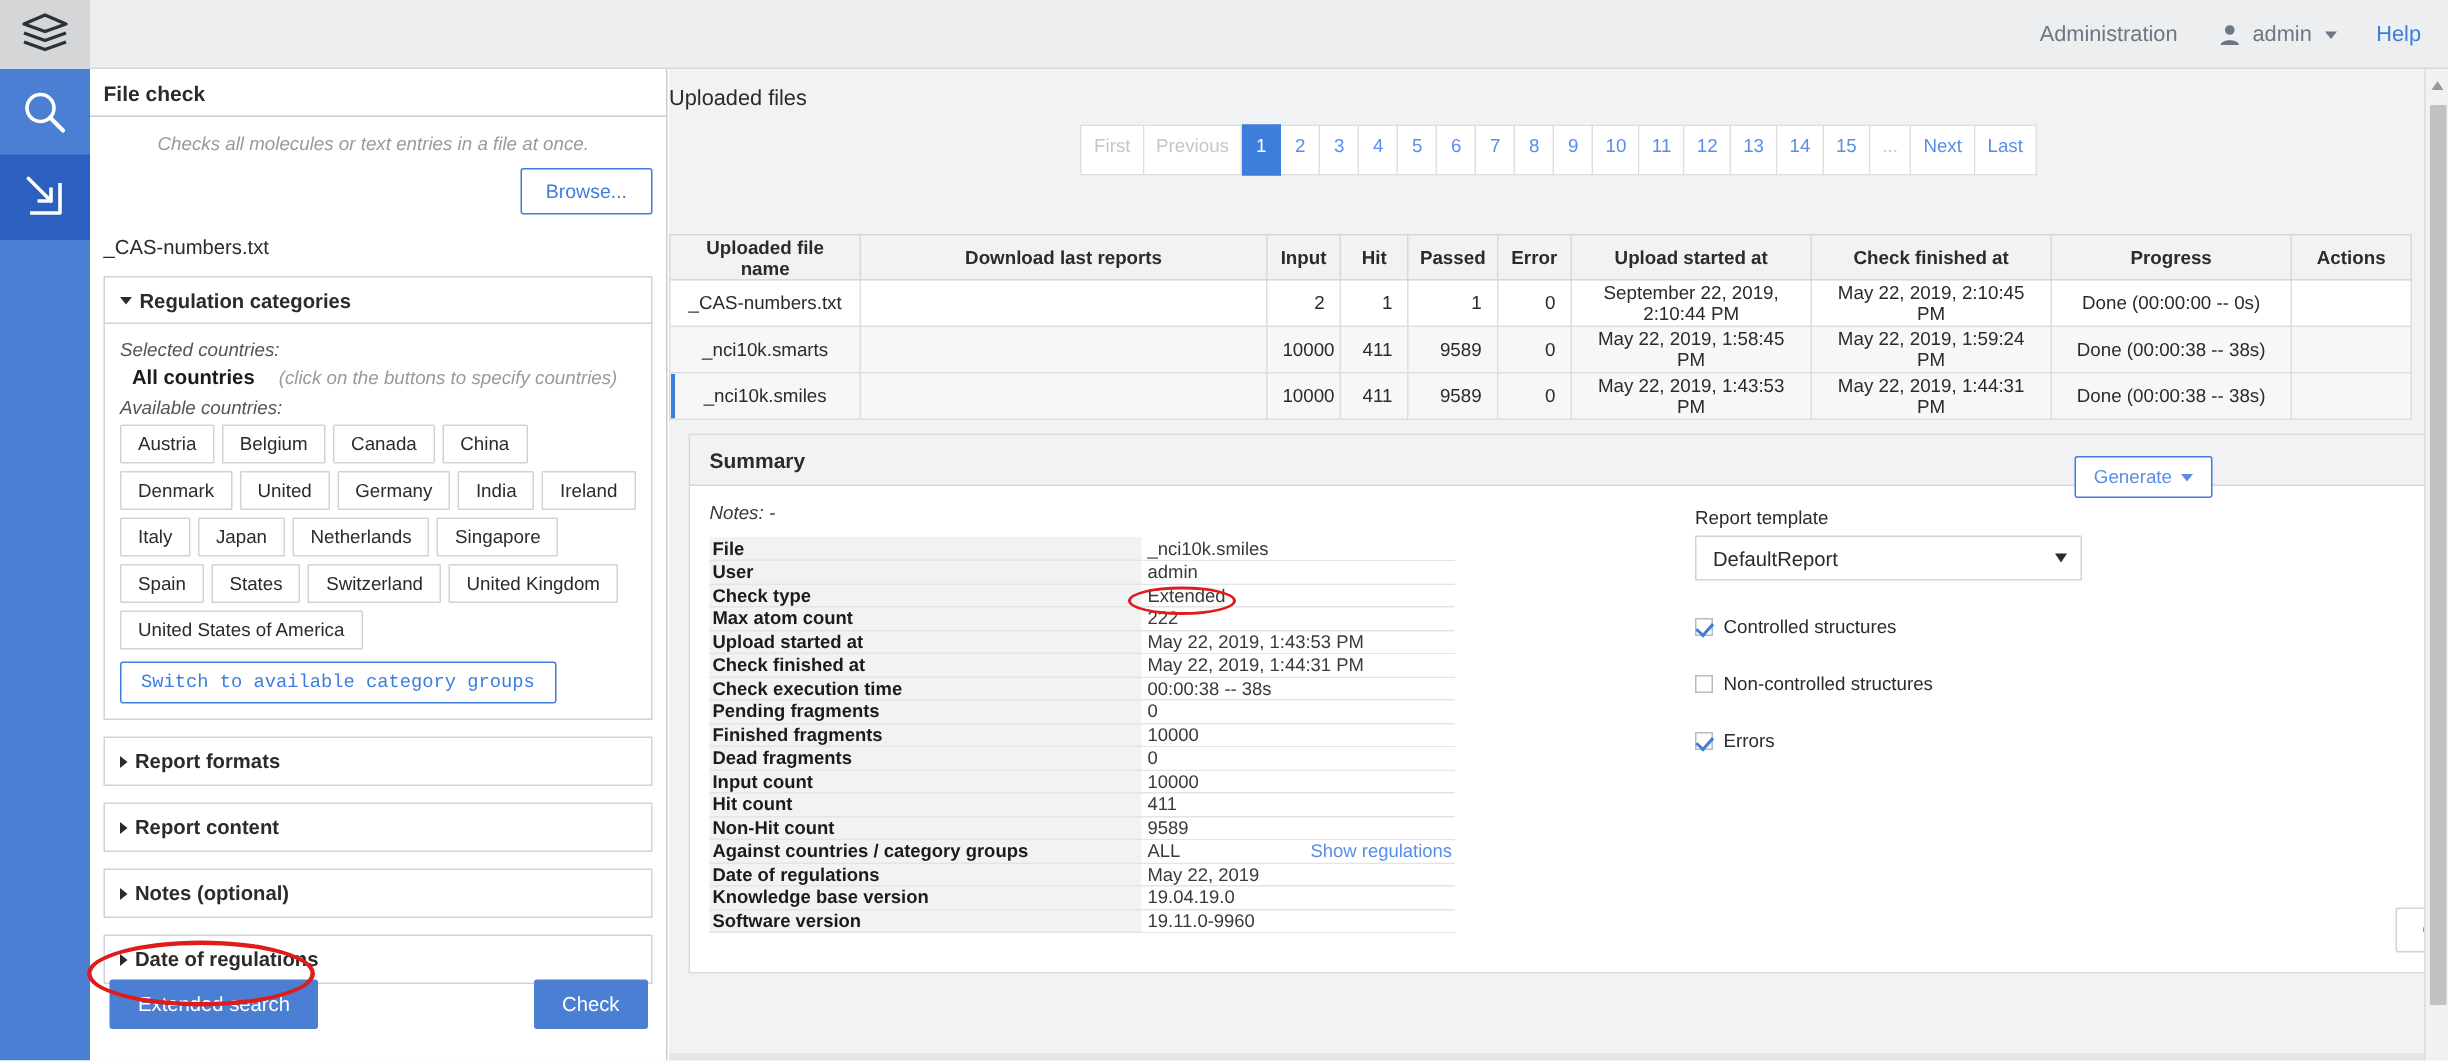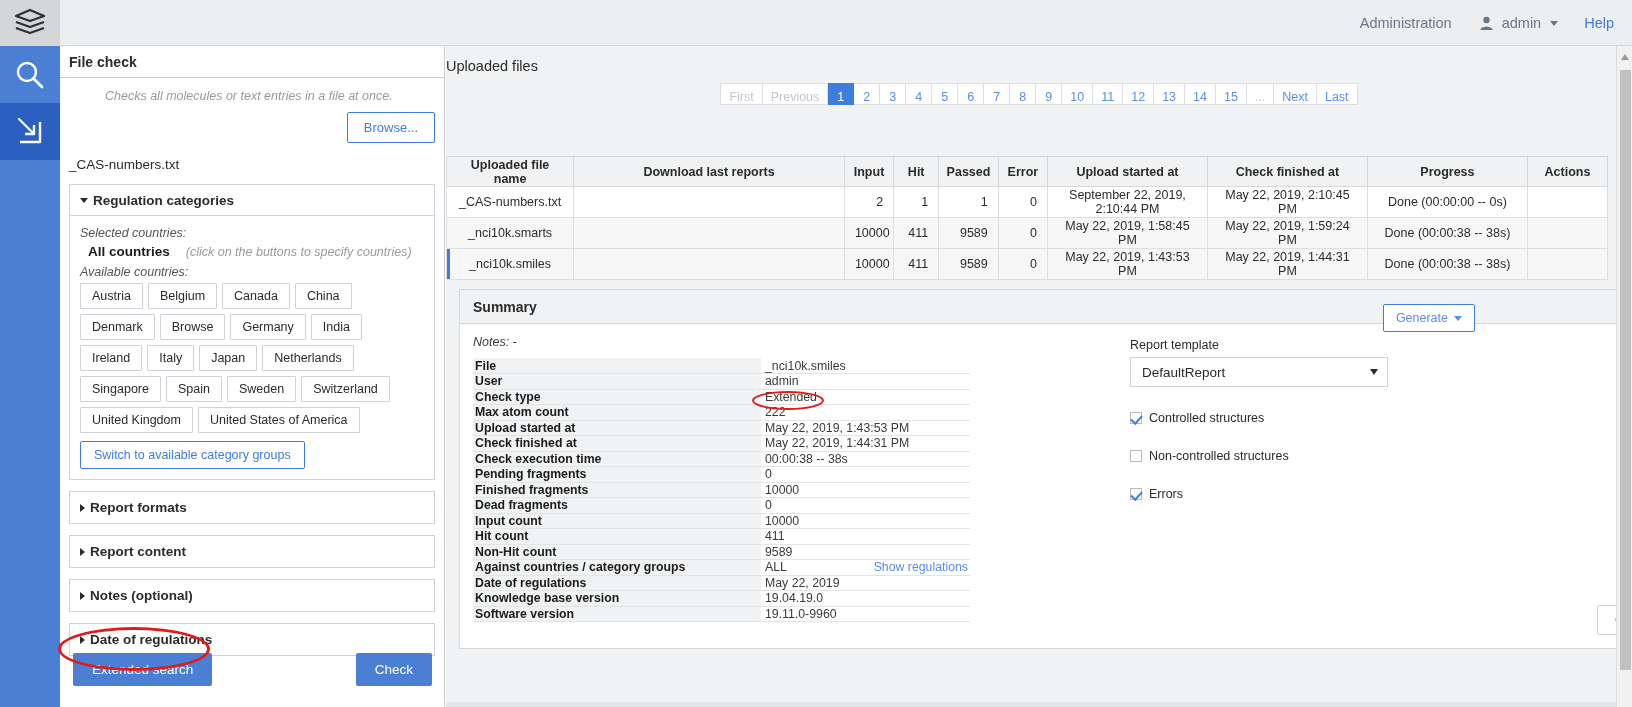--- a/index.html
+++ b/index.html
@@ -79,21 +79,21 @@
   .sel-strong { font-weight:bold; font-size:13.5px; color:#1b1b1b; }
   .sel-hint { font-style:italic; color:#9a9a9a; font-size:12.5px; }
   .chips { display:flex; flex-wrap:wrap; gap:5px; margin-top:4px; }
   .chip {
     border:1px solid #cfd3d7; background:#fff; color:#2b2b2b;
     padding:5px 11px; font-size:12.5px; cursor:pointer; border-radius:1px;
   }
   .switch-btn {
     margin-top:8px; display:inline-block;
     border:1px solid #3e7ddd; color:#3e7ddd; background:#fff;
-    padding:6px 13px; font-size:12.5px; cursor:pointer; border-radius:2px;
+    padding:6px 13px; font-size:12.5px; cursor:pointer; border-radius:2px;font-family:Liberation Mono, monospace;
   }
 
   #lp-footer {
     position:absolute; left:0; bottom:0; width:385px; height:54px;
     display:flex; align-items:flex-start; justify-content:space-between;
     padding:0 13px 0 13px;
   }
   .btn-primary {
     background:#4a7fd4; color:#fff; border:none;
     padding:9px 19px; font-size:13.5px; cursor:pointer; border-radius:2px;
@@ -107,21 +107,21 @@
   
   #main {
     position:absolute; left:446px; top:46px; width:1186px; height:661px;
     background:#f1f2f3; overflow:hidden;
   }
   #main-title { text-align:left; padding-top:12px; font-size:14.5px; color:#2b2b2b; }
 
   #pager-wrap { position:relative; height:48px; margin-top:9px; }
   #pager { display:flex; justify-content:center; }
   .pg {
-    min-width:26px; height:22px; line-height:26px; text-align:center;
+    min-width:26px; height:34px; line-height:26px; text-align:center;
     border:1px solid #dddfe2; border-left:none; background:#fff;
     color:#5b8dea; font-size:12.5px; padding:0 8px; cursor:pointer;
   }
   .pg:first-child { border-left:1px solid #dddfe2; }
   .pg.disabled { color:#c3c6ca; cursor:default; }
   .pg.active { background:#3d7ddb; color:#fff; border-color:#3d7ddb; cursor:default; }
   .pg.dots { color:#c3c6ca; cursor:default; }
 
   #clickrow {
     position:absolute; left:22px; top:75px; font-style:italic; color:#3a3a3a; font-size:12.5px;
@@ -279,30 +279,30 @@
           <span class="sel-strong">All countries</span>
           <span class="sel-hint">(click on the buttons to specify countries)</span>
         </div>
         <div class="lbl-it">Available countries:</div>
         <div class="chips" id="country-chips">
             <button class="chip">Austria</button>
             <button class="chip">Belgium</button>
             <button class="chip">Canada</button>
             <button class="chip">China</button>
             <button class="chip">Denmark</button>
-            <button class="chip">Browse</button>
+            <button class="chip">United</button>
             <button class="chip">Germany</button>
             <button class="chip">India</button>
             <button class="chip">Ireland</button>
             <button class="chip">Italy</button>
             <button class="chip">Japan</button>
             <button class="chip">Netherlands</button>
             <button class="chip">Singapore</button>
             <button class="chip">Spain</button>
-            <button class="chip">Sweden</button>
+            <button class="chip">States</button>
             <button class="chip">Switzerland</button>
             <button class="chip">United Kingdom</button>
             <button class="chip">United States of America</button>
           </div>
         <button class="switch-btn">Switch to available category groups</button>
       </div>
     </div>
 
     <div id="collapsed-sections">
         <div class="accordion">

